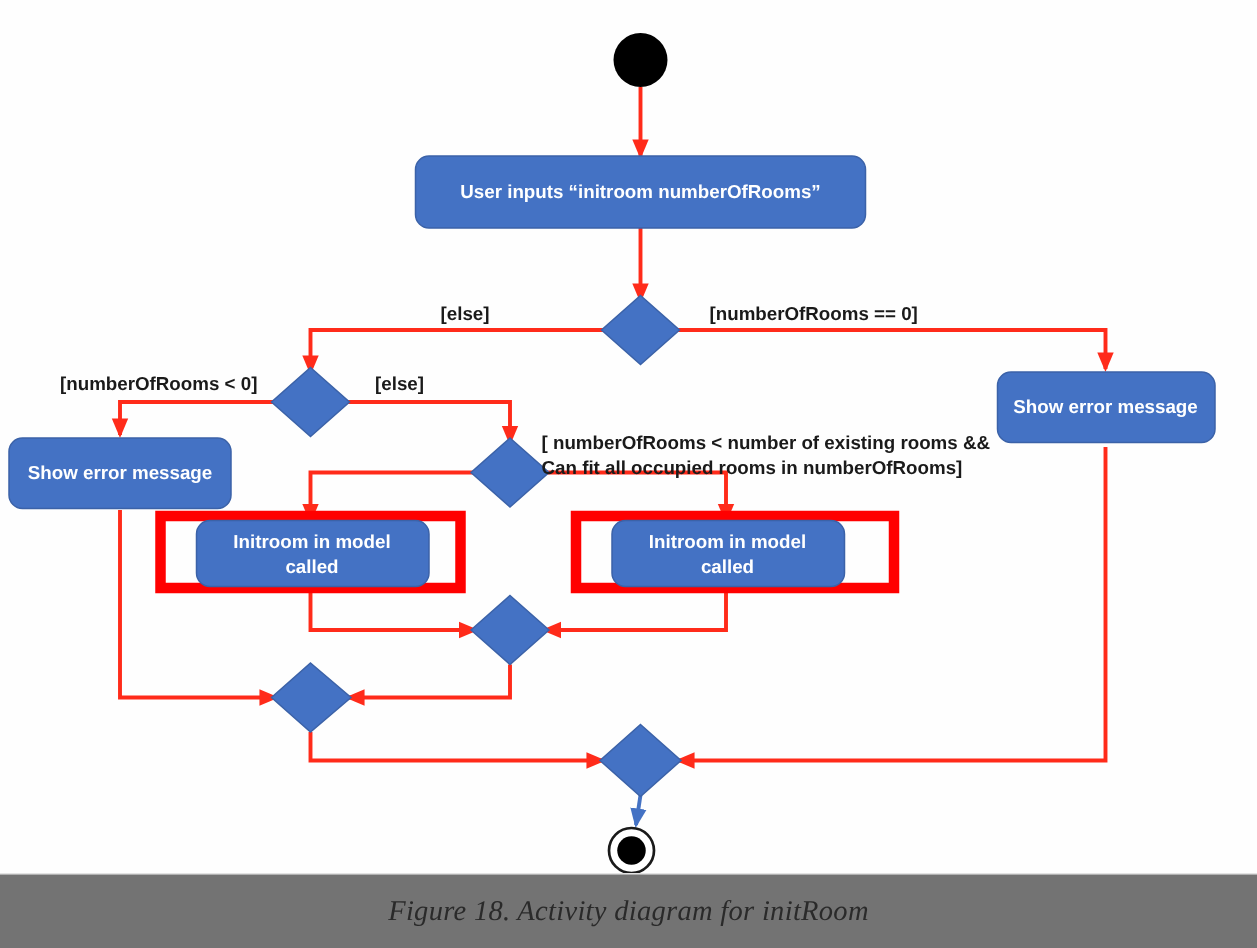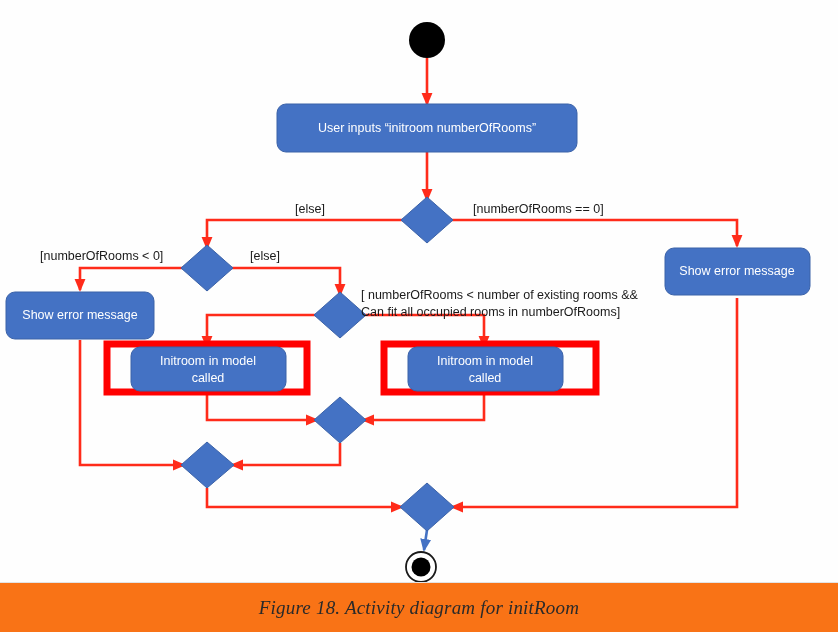--- a/index.html
+++ b/index.html
@@ -17,20 +17,21 @@
     height: 632px;
     background: #fdfdfd;
     overflow: hidden;
   }
   #diagram-area {
     position: absolute;
     left: 0; top: 0;
     width: 838px;
     height: 582px;
     background: #fefefe;
+    font-weight: bold;
   }
   #figure-svg {
     position: absolute;
     left: 0; top: 0;
     width: 838px;
     height: 582px;
   }
   .divider {
     position: absolute;
     left: 0;
@@ -38,21 +39,21 @@
     width: 838px;
     height: 1px;
     background: #e3e3e3;
   }
   #caption-bar {
     position: absolute;
     left: 0;
     top: 583px;
     width: 838px;
     height: 49px;
-    background: #f97316;
+    background: #737373;
     display: flex;
     align-items: center;
     justify-content: center;
   }
   #caption-text {
     font-family: "Liberation Serif", serif;
     font-style: italic;
     font-size: 19px;
     color: #2a2a2a;
     letter-spacing: 0.2px;

